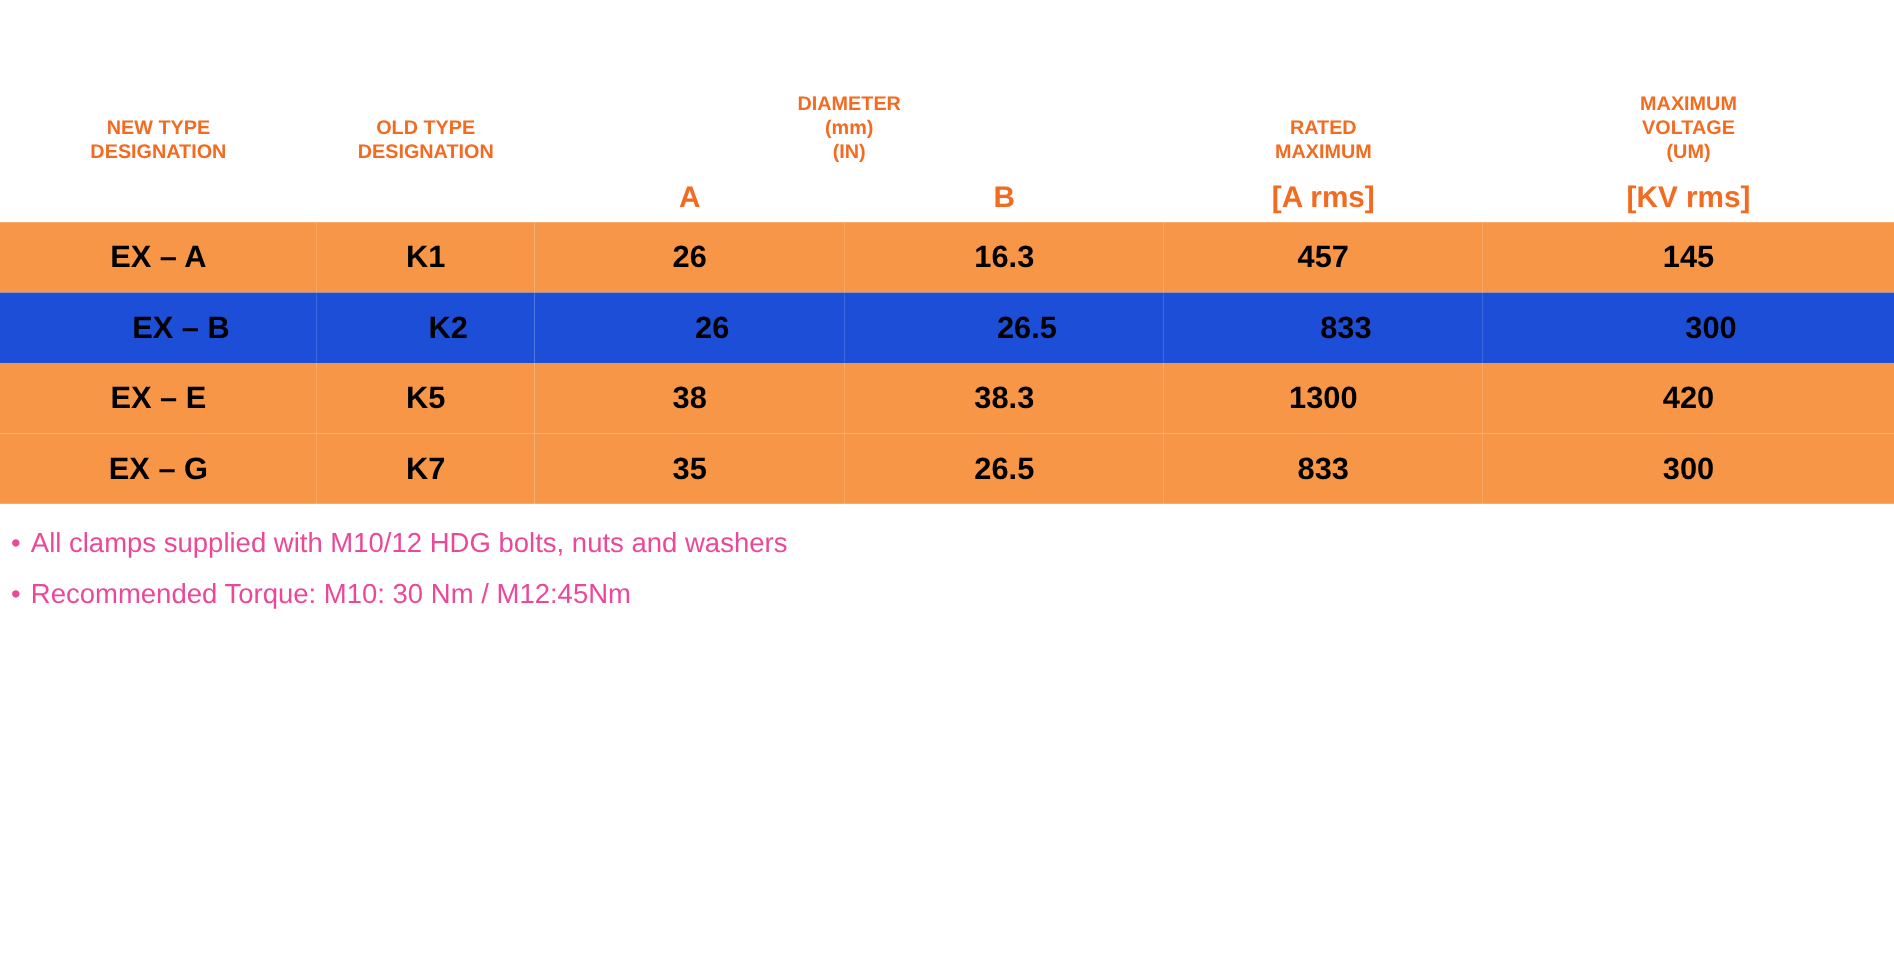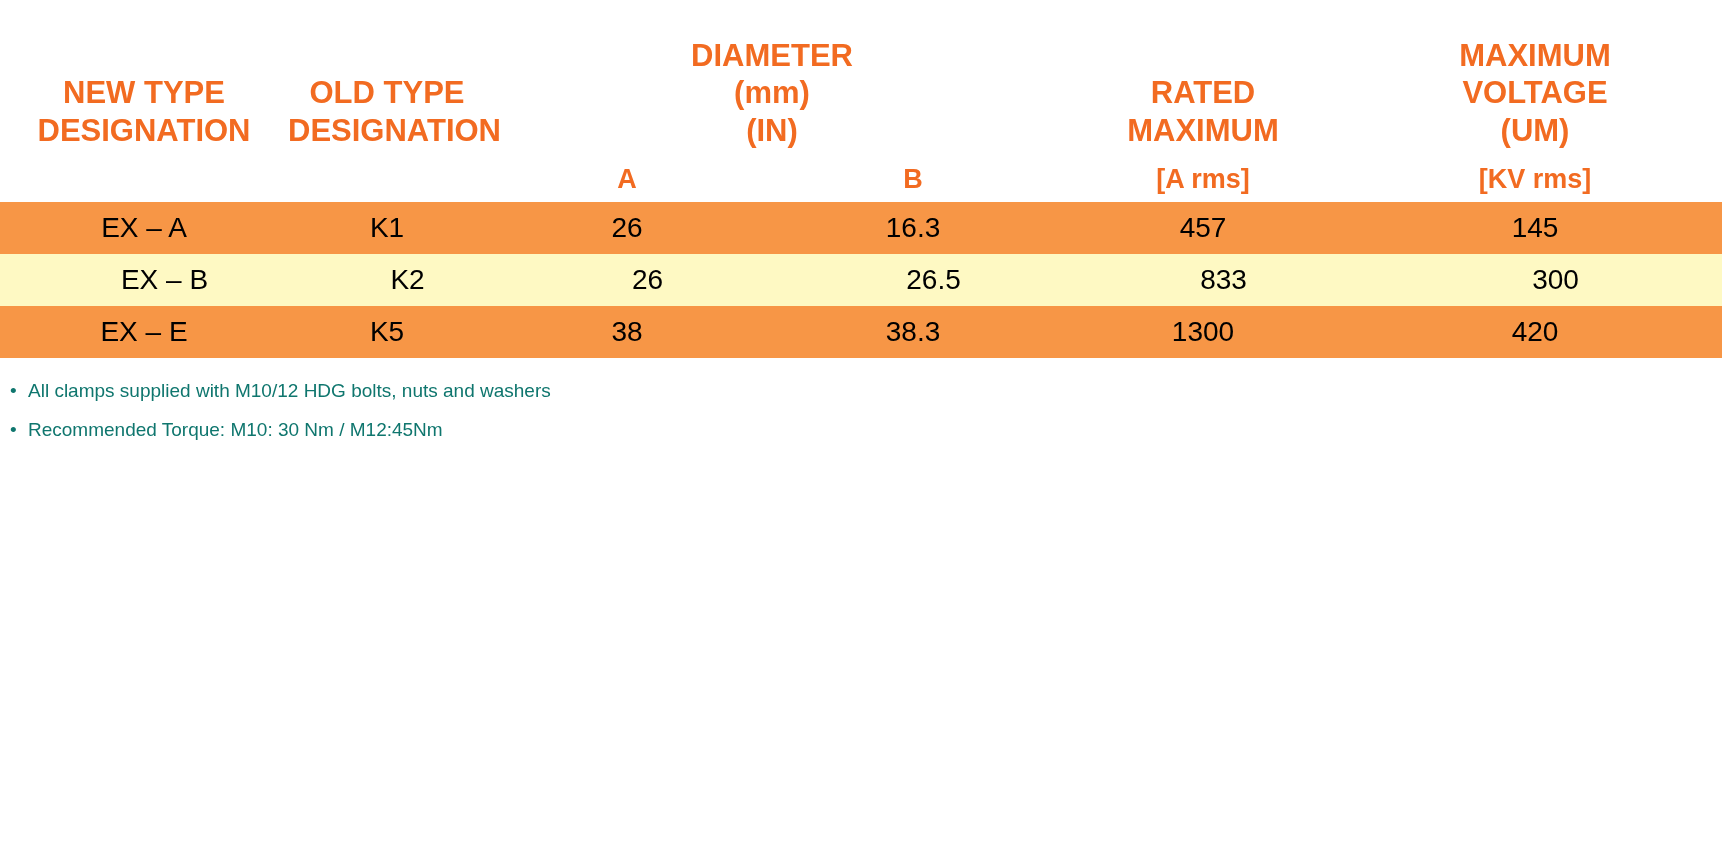--- a/index.html
+++ b/index.html
@@ -27,21 +27,21 @@
   table.spec col.c0 { width: 288px; }
   table.spec col.c1 { width: 198px; }
   table.spec col.c2 { width: 282px; }
   table.spec col.c3 { width: 290px; }
   table.spec col.c4 { width: 290px; }
   table.spec col.c5 { width: 374px; }
 
   thead th {
     color: #F26B21;
     font-weight: bold;
-    font-size: 31px;
+    font-size: 18px;
     line-height: 1.22;
     text-align: center;
     vertical-align: bottom;
     padding: 0;
     background: #ffffff;
   }
   thead tr.head-main th {
     height: 150px;
     padding-bottom: 2px;
   }
@@ -49,39 +49,39 @@
     height: 44px;
     font-size: 27px;
     padding-bottom: 6px;
   }
   .hdr-line { display: block; }
 
   tbody td {
     text-align: center;
     font-size: 28px;
     color: #000000;
-    height: 52px;
+    height: 64px;
     padding: 0;
     vertical-align: middle;
-    font-weight: normal;
+    font-weight: bold;
   }
   tbody tr.shaded td {
     background: #F79646;
   }
   tbody tr.plain td {
-    background: #fef9c3;
+    background: #1d4ed8;
     padding-left: 41px;
   }
 
   .notes {
     padding: 14px 0 0 10px;
   }
   .note {
-    font-size: 19px;
-    color: #0f766e;
+    font-size: 25px;
+    color: #ec4899;
     line-height: 1.1;
     padding: 9px 0 9px 0;
     white-space: nowrap;
   }
   .bullet {
     display: inline-block;
     width: 18px;
   }
 </style>
 </head>
@@ -150,20 +150,28 @@
         <td>300</td>
       </tr>
       <tr class="shaded">
         <td>EX – E</td>
         <td>K5</td>
         <td>38</td>
         <td>38.3</td>
         <td>1300</td>
         <td>420</td>
       </tr>
+      <tr class="shaded">
+        <td>EX – G</td>
+        <td>K7</td>
+        <td>35</td>
+        <td>26.5</td>
+        <td>833</td>
+        <td>300</td>
+      </tr>
     </tbody>
   </table>
 
   <div class="notes">
     <div class="note">
       <span class="bullet">•</span><span>All clamps supplied with M10/12 HDG bolts, nuts and washers</span>
     </div>
     <div class="note">
       <span class="bullet">•</span><span>Recommended Torque: M10: 30 Nm / M12:45Nm</span>
     </div>

